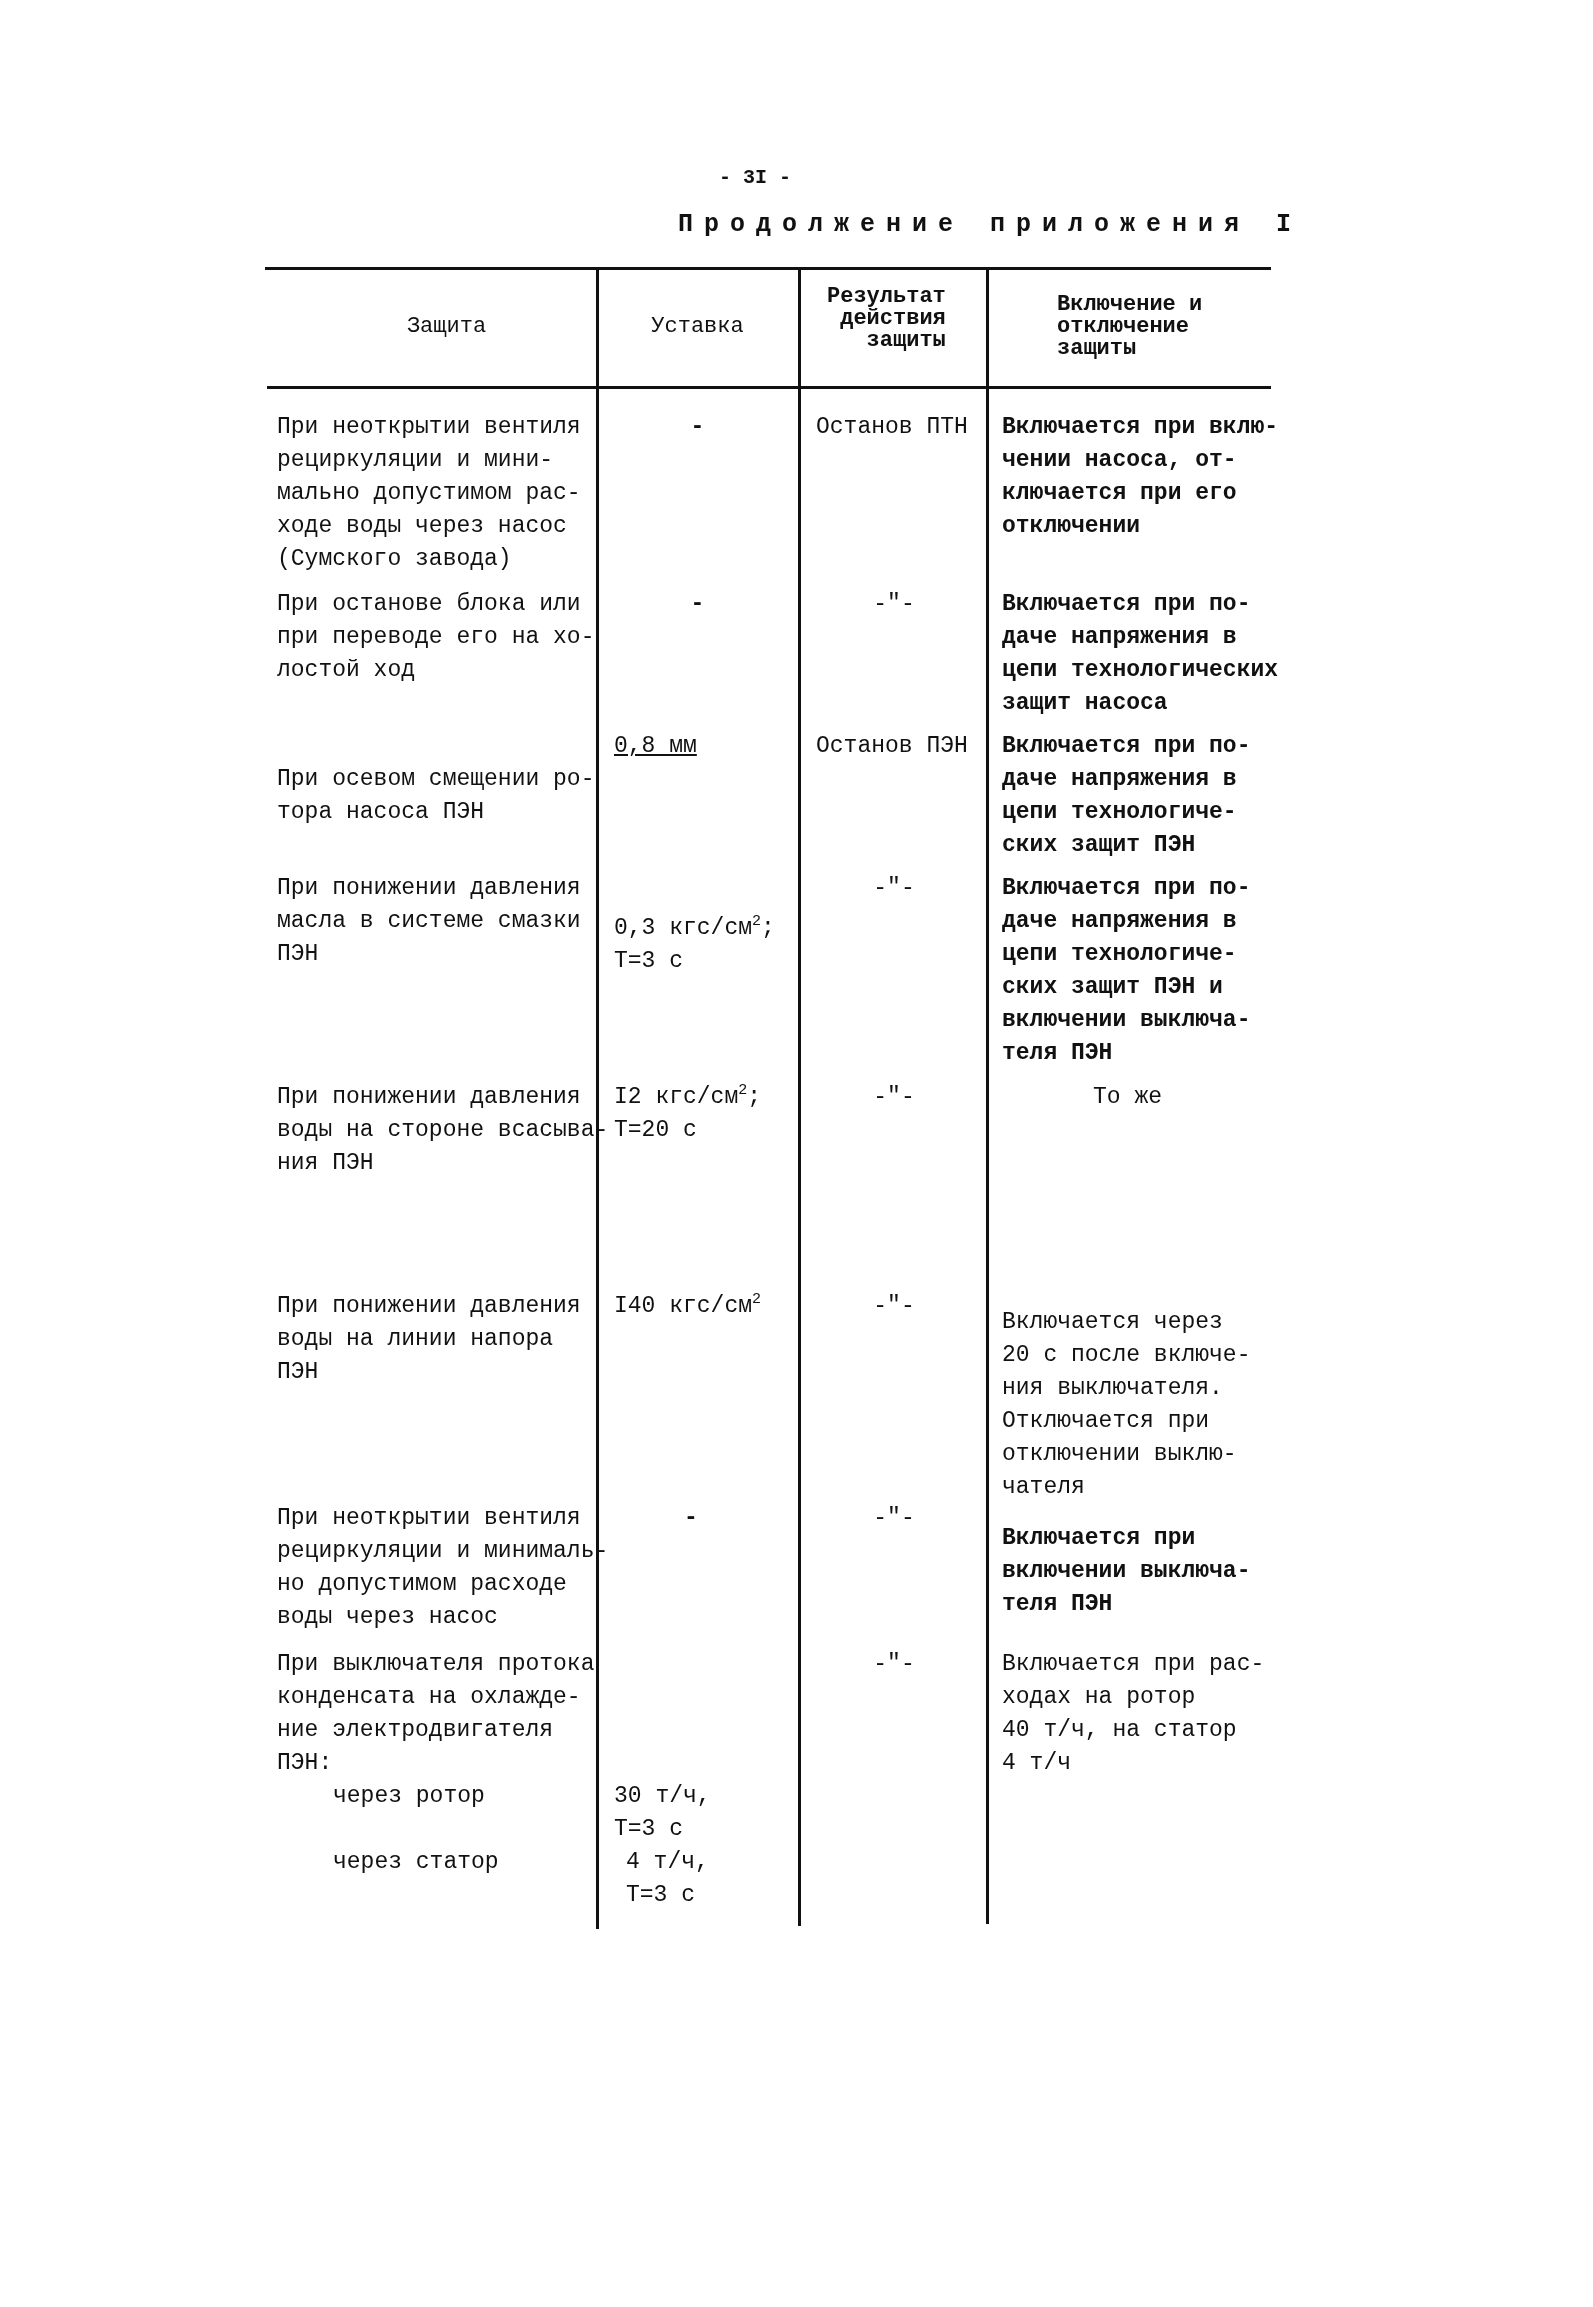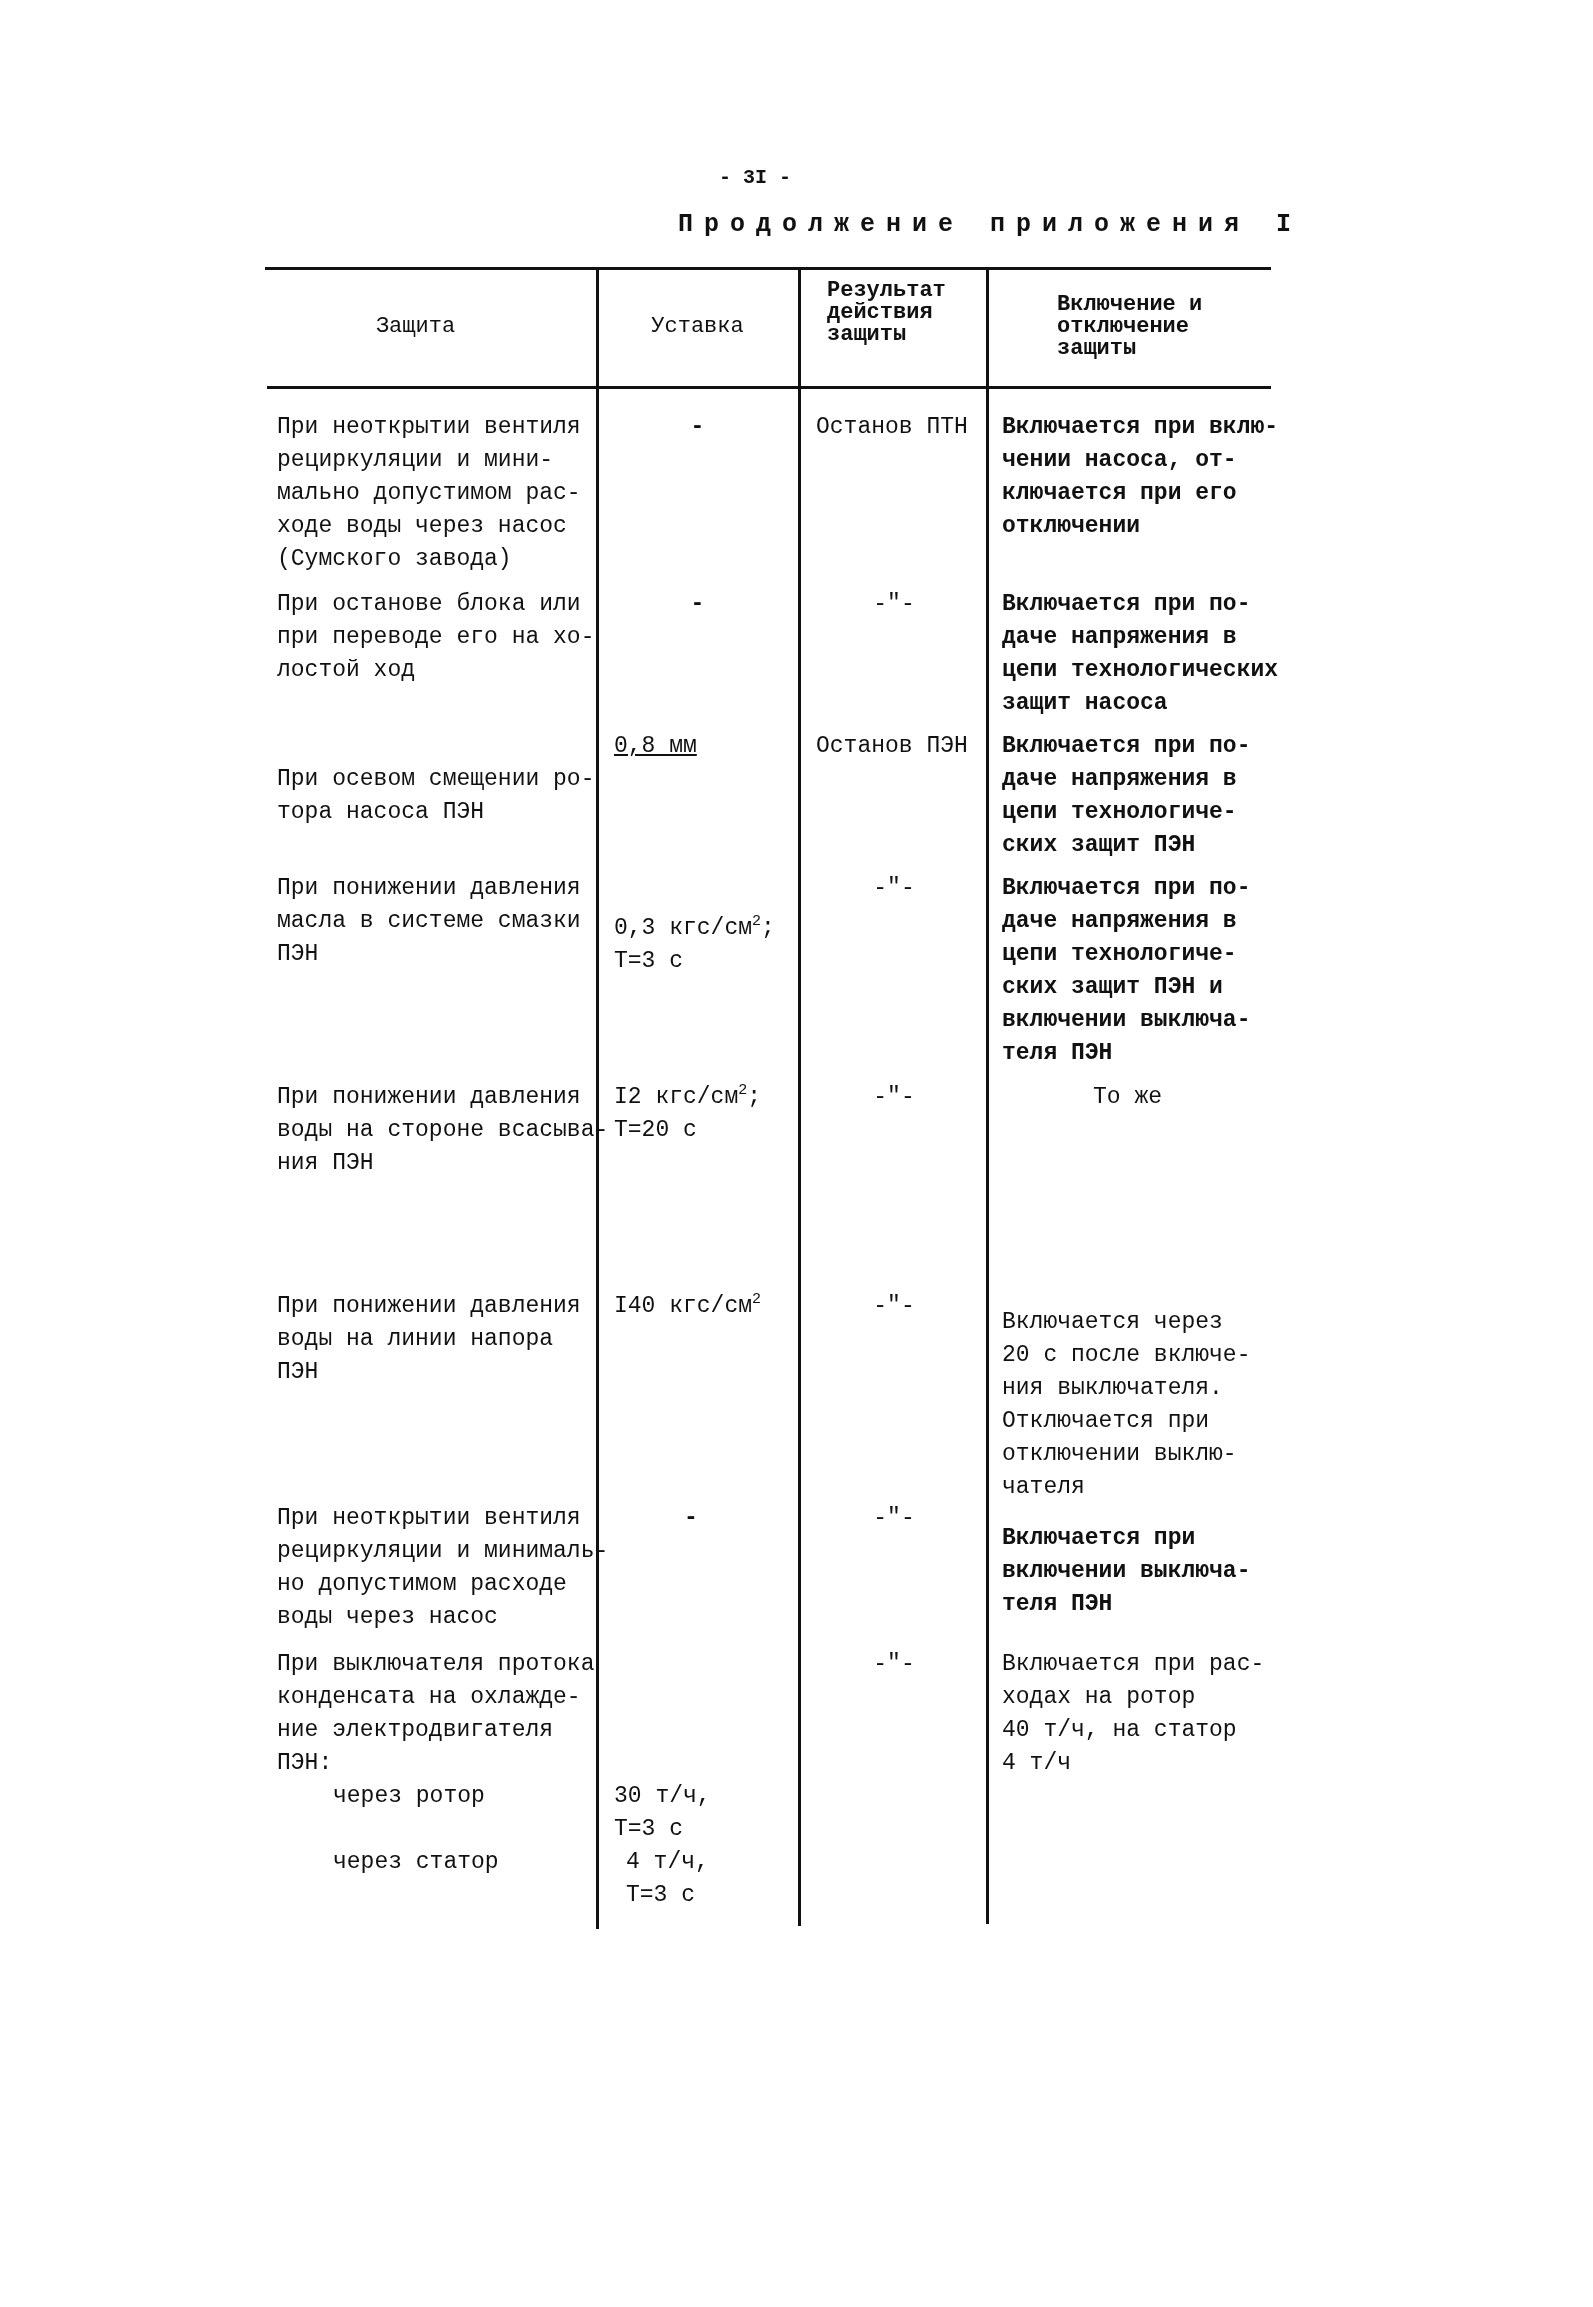--- a/index.html
+++ b/index.html
@@ -23,23 +23,23 @@
 <div class="page-number">- 3I -</div>
 <div class="appendix-title">Продолжение приложения I</div>
 
 <div>
   <div class="hline" style="left:265px; top:267px; width:1006px;"></div>
   <div class="hline" style="left:267px; top:386px; width:1004px;"></div>
   <div class="vline" style="left:596px; top:268px; height:1661px;"></div>
   <div class="vline" style="left:798px; top:268px; height:1658px;"></div>
   <div class="vline" style="left:986px; top:270px; height:1654px;"></div>
 
-  <div class="hdr center" style="left:252px; top:316px; width:327px;">Защита</div>
+  <div class="hdr center" style="left:283px; top:316px; width:327px;">Защита</div>
   <div class="hdr center" style="left:598px; top:316px; width:199px;">Уставка</div>
-  <div class="hdr bold" style="left:827px; top:280px; line-height:22px;">Результат
+  <div class="hdr bold" style="left:827px; top:286px; line-height:22px;text-align:right;">Результат
 действия
 защиты</div>
   <div class="hdr bold" style="left:1057px; top:294px; line-height:22px;">Включение и
 отключение
 защиты</div>
 
   <div>
     <div class="cell" style="left:277px; top:411px;">При неоткрытии вентиля
 рециркуляции и мини-
 мально допустимом рас-

